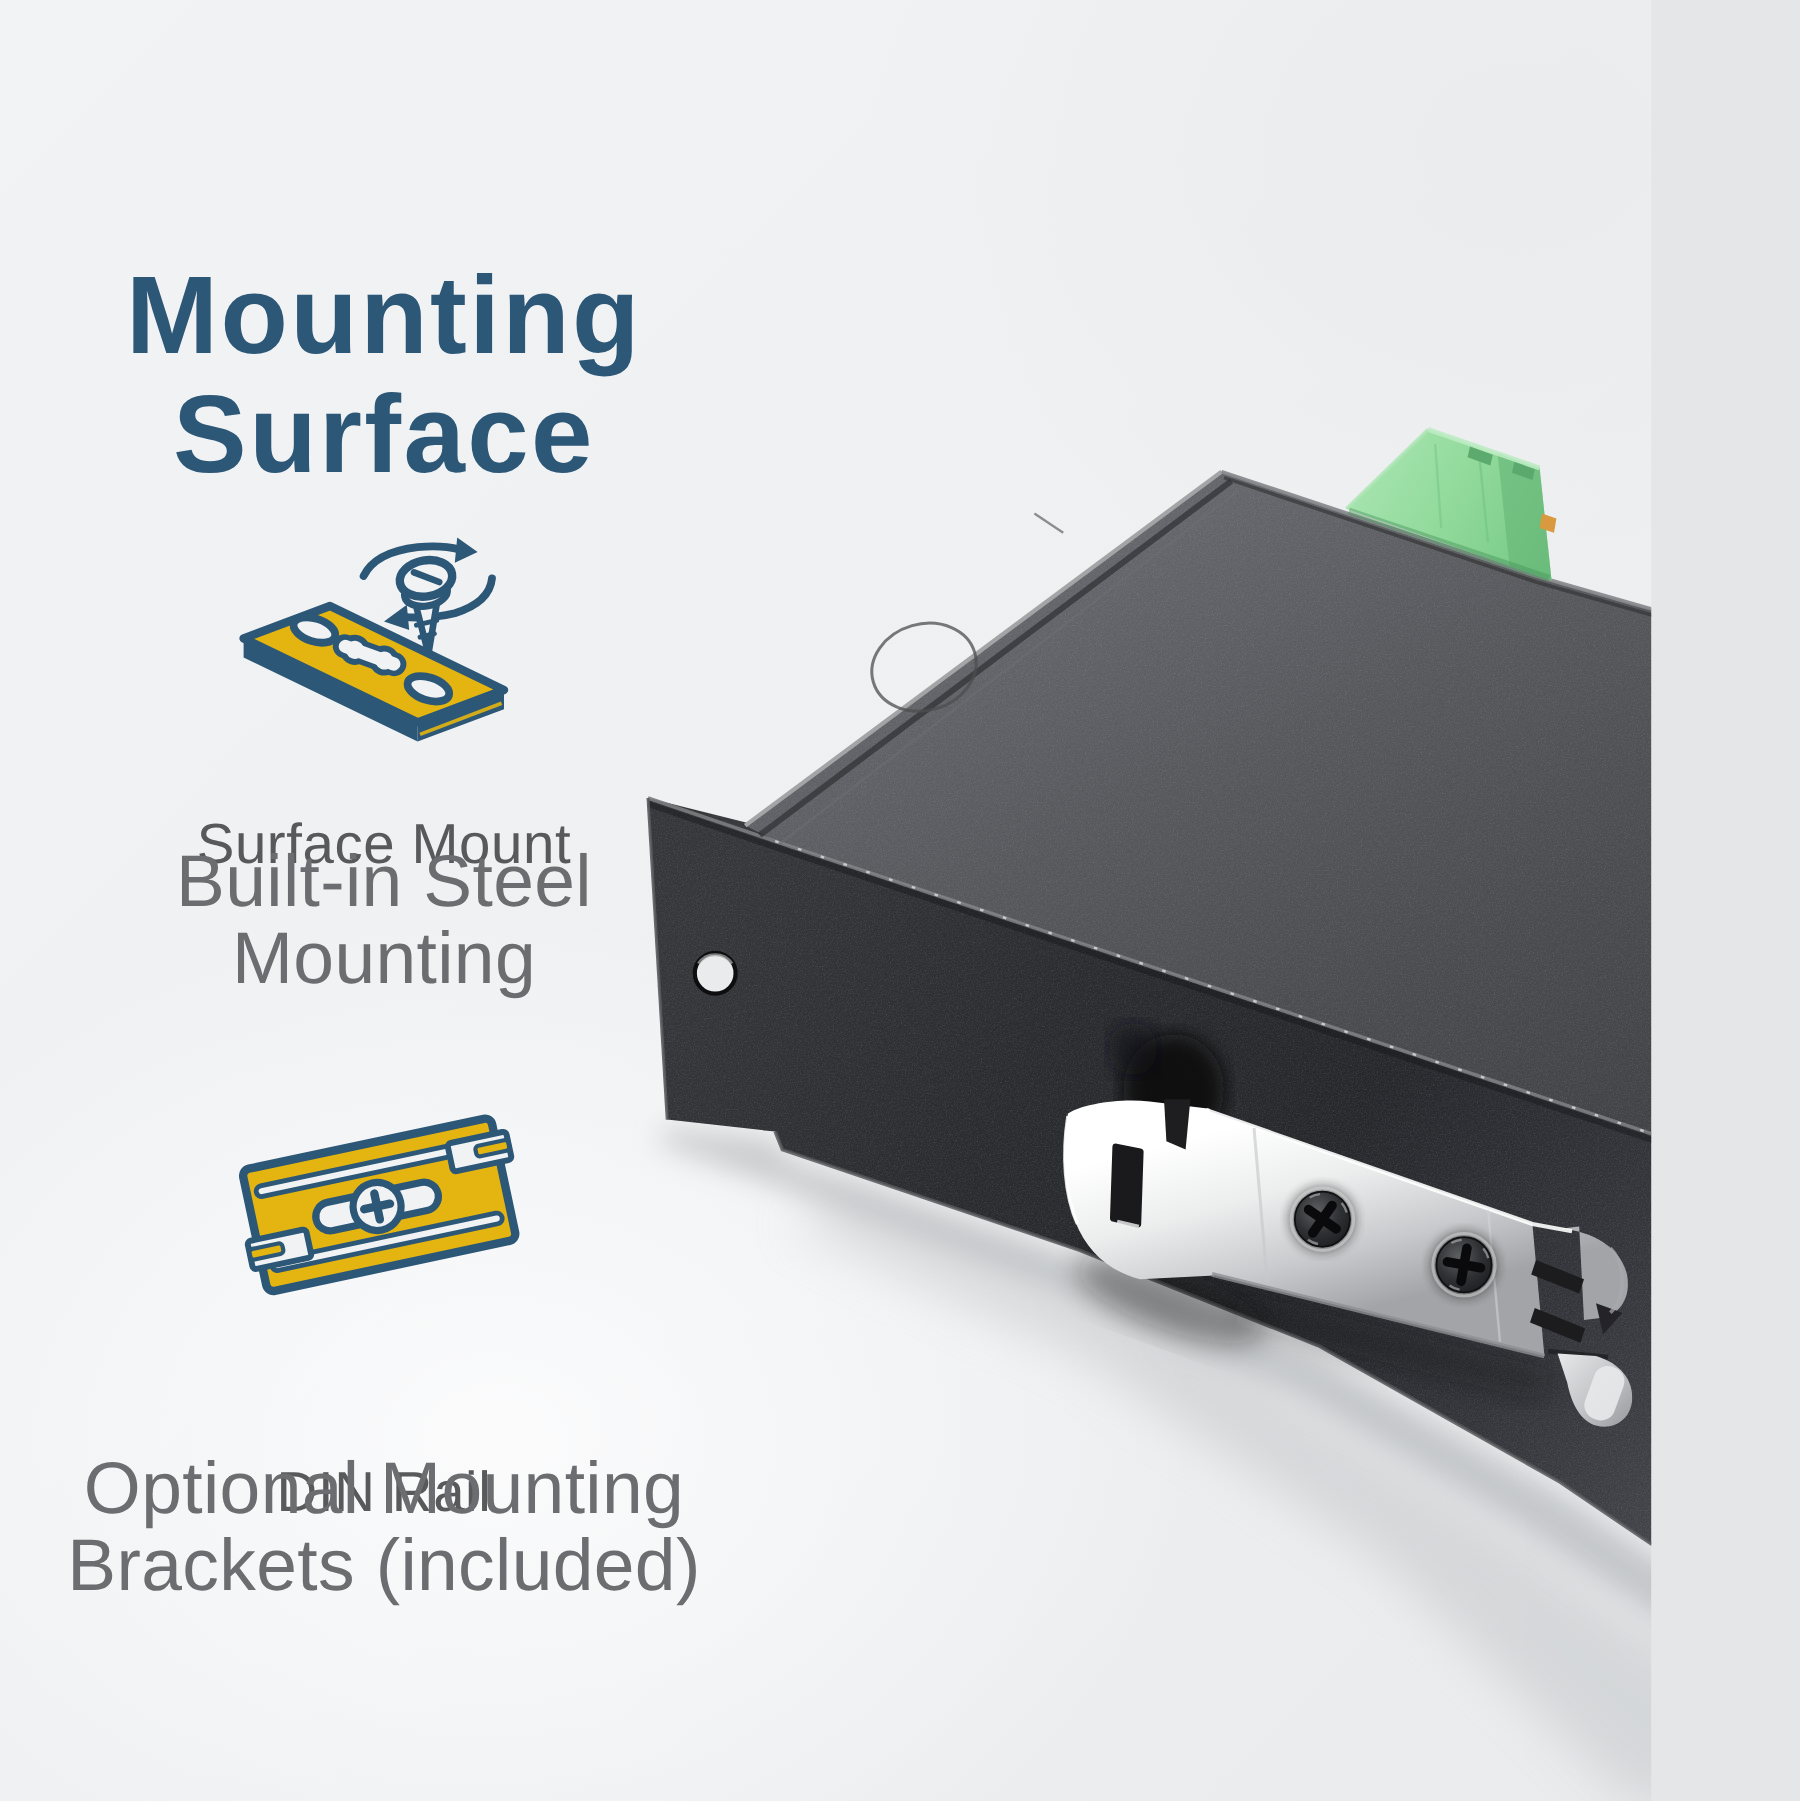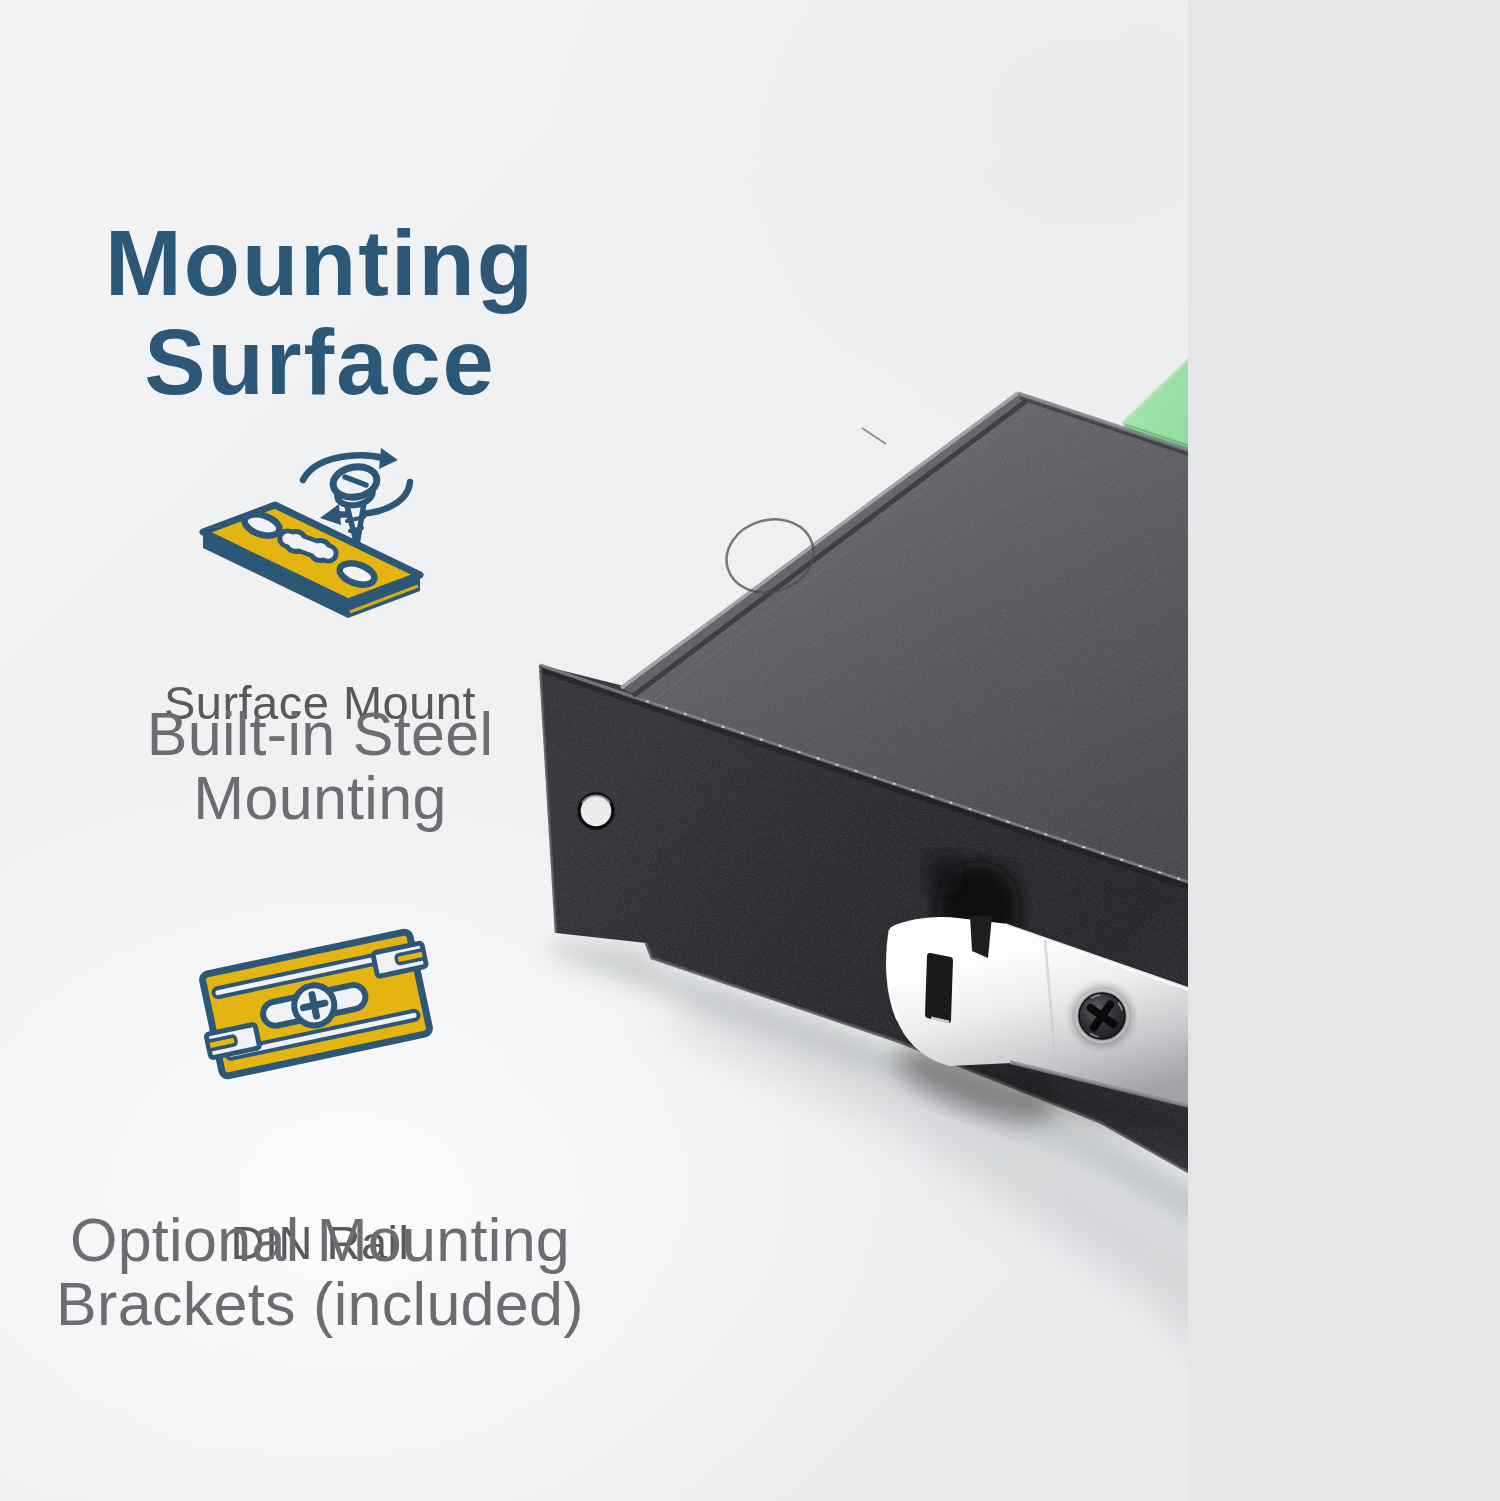--- a/index.html
+++ b/index.html
@@ -1,18 +1,18 @@
 <!DOCTYPE html>
 <html style="--accent-blue: #2c5777; --icon-yellow: #e4b511; --heading-gray: #58595b; --body-gray: #6c6d70; --page-bg: #eff1f2; --connector-green: #8cd898;"><head>
 <meta charset="utf-8">
 <style>
   html,body{margin:0;padding:0;background:#e4e6e8;}
   .canvas{
     position:relative;
-    width:1188px;height:1501px;
+    width:1376px;height:1501px;
     overflow:hidden;
     font-family:"Liberation Sans","DejaVu Sans",sans-serif;
     background:
       radial-gradient(ellipse 950px 720px at 30% 80%, rgba(252,252,253,.95) 0%, rgba(252,252,253,0) 62%),
       radial-gradient(ellipse 900px 700px at 92% 8%, rgba(233,235,237,.9) 0%, rgba(233,235,237,0) 60%),
       linear-gradient(135deg,#f2f3f5 0%,#eef0f1 55%,#e9ebed 100%);
   }
   .photo-svg{position:absolute;left:0;top:0;}
   .page-title{
     position:absolute;left:0;top:152px;width:640px;

